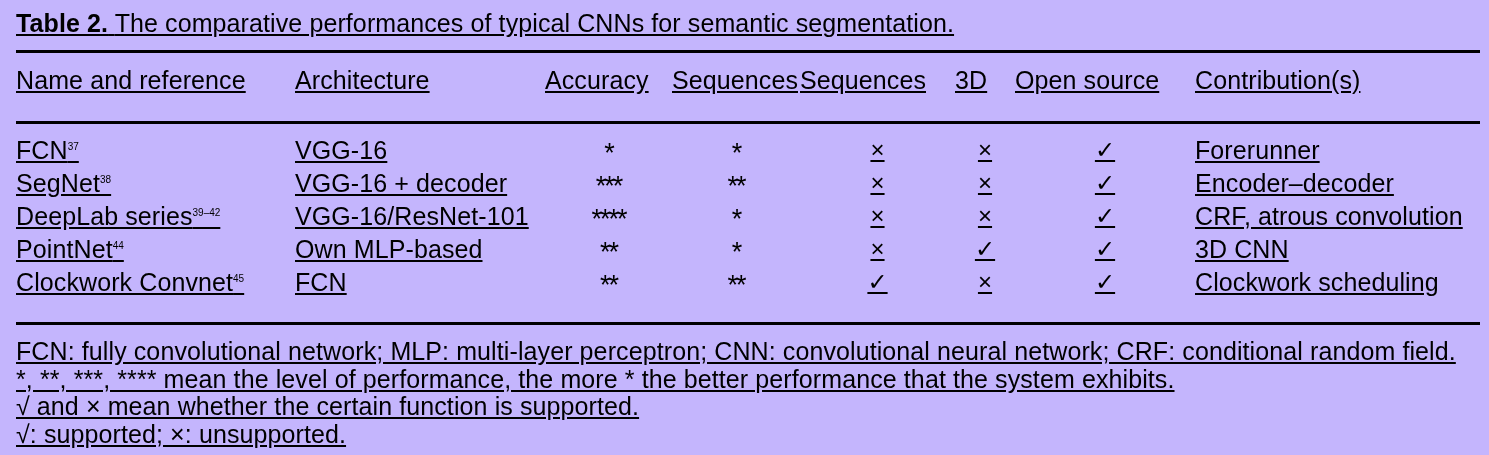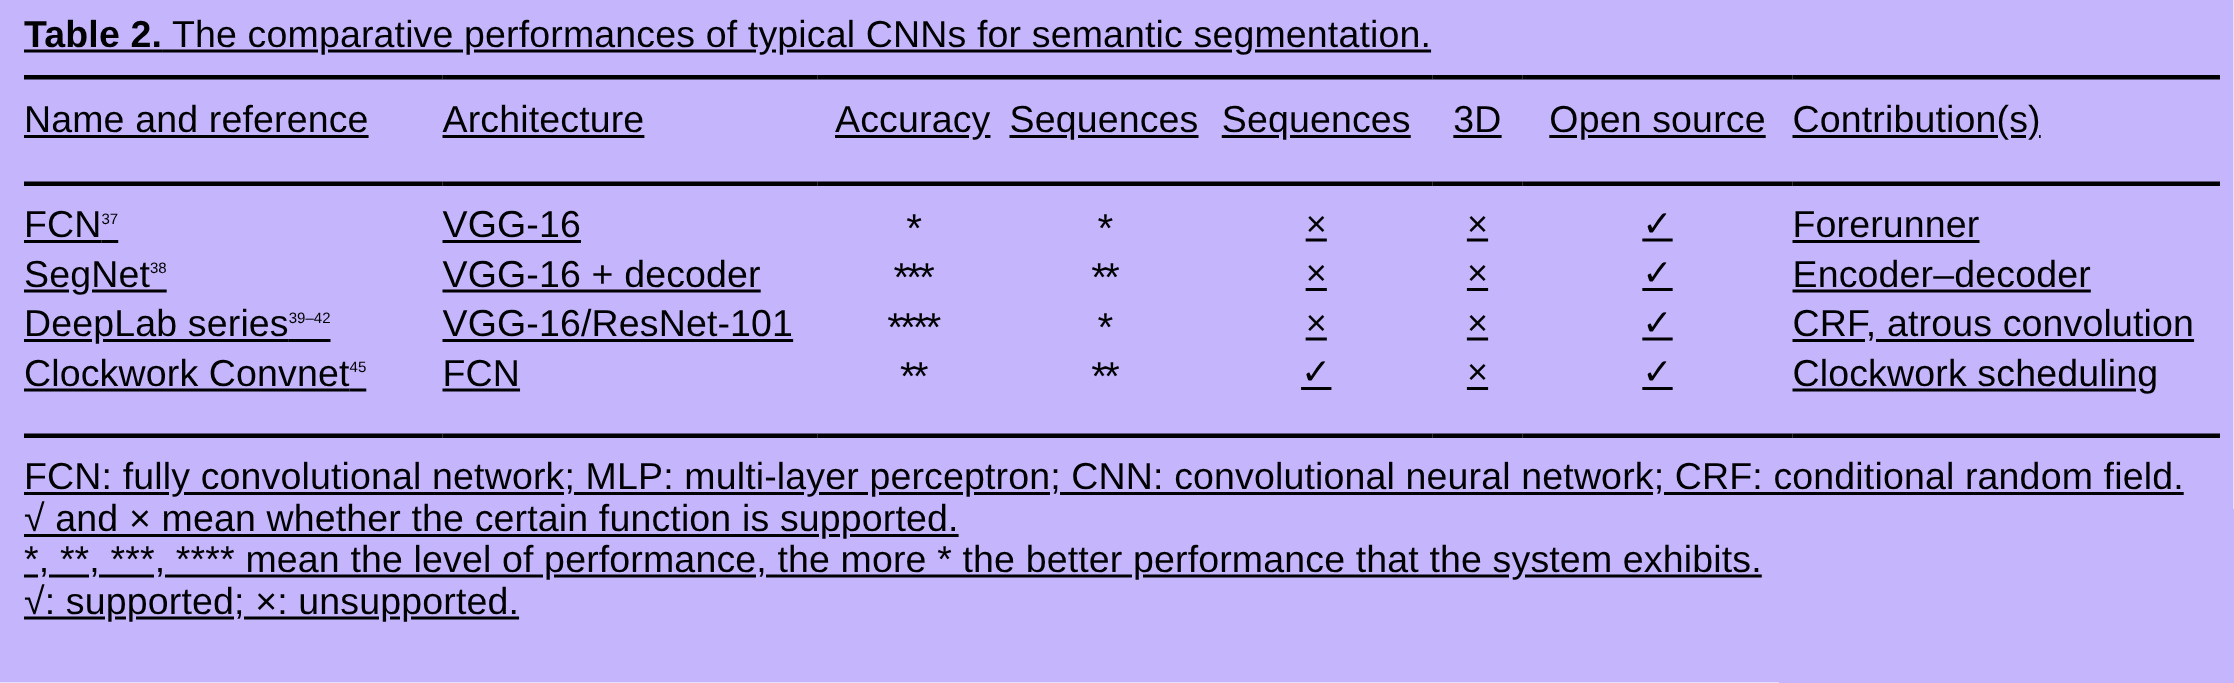--- a/index.html
+++ b/index.html
@@ -39,21 +39,21 @@
   col.c-contrib  { width: 285px; }
   thead th {
     font-weight: normal;
     font-size: 25px;
     text-align: left;
     padding: 13px 0 26px 0;
     border-bottom: 3px solid #000;
     white-space: nowrap;
     letter-spacing: 0.1px;
   }
-  thead th.center { text-align: center; }
+  thead th.center { }
   tbody td {
     font-size: 25px;
     line-height: 32px;
     padding: 0;
     white-space: nowrap;
     vertical-align: middle;
     letter-spacing: 0.1px;
   }
   tbody tr:first-child td { padding-top: 9px; }
   tbody tr:last-child td  { padding-bottom: 24px; }
@@ -135,32 +135,42 @@
         <td><span>DeepLab series</span><sup class="ref">39–42</sup></td>
         <td>VGG-16/ResNet-101</td>
         <td class="center"><span class="stars">****</span></td>
         <td class="center"><span class="stars">*</span></td>
         <td class="center"><span class="mark">×</span></td>
         <td class="center"><span class="mark">×</span></td>
         <td class="center"><span class="mark">✓</span></td>
         <td>CRF, atrous convolution</td>
       </tr>
       <tr>
+        <td><span>PointNet</span><sup class="ref">44</sup></td>
+        <td>Own MLP-based</td>
+        <td class="center"><span class="stars">**</span></td>
+        <td class="center"><span class="stars">*</span></td>
+        <td class="center"><span class="mark">×</span></td>
+        <td class="center"><span class="mark">✓</span></td>
+        <td class="center"><span class="mark">✓</span></td>
+        <td>3D CNN</td>
+      </tr>
+      <tr>
         <td><span>Clockwork Convnet</span><sup class="ref">45</sup></td>
         <td>FCN</td>
         <td class="center"><span class="stars">**</span></td>
         <td class="center"><span class="stars">**</span></td>
         <td class="center"><span class="mark">✓</span></td>
         <td class="center"><span class="mark">×</span></td>
         <td class="center"><span class="mark">✓</span></td>
         <td>Clockwork scheduling</td>
       </tr>
     </tbody>
   </table>
 
   <div class="footnotes">
     <div>FCN: fully convolutional network; MLP: multi-layer perceptron; CNN: convolutional neural network; CRF: conditional random field.</div>
+    <div>*, **, ***, **** mean the level of performance, the more * the better performance that the system exhibits.</div>
     <div>√ and × mean whether the certain function is supported.</div>
-    <div>*, **, ***, **** mean the level of performance, the more * the better performance that the system exhibits.</div>
     <div>√: supported; ×: unsupported.</div>
   </div>
 
 </div>
 
 </body></html>

